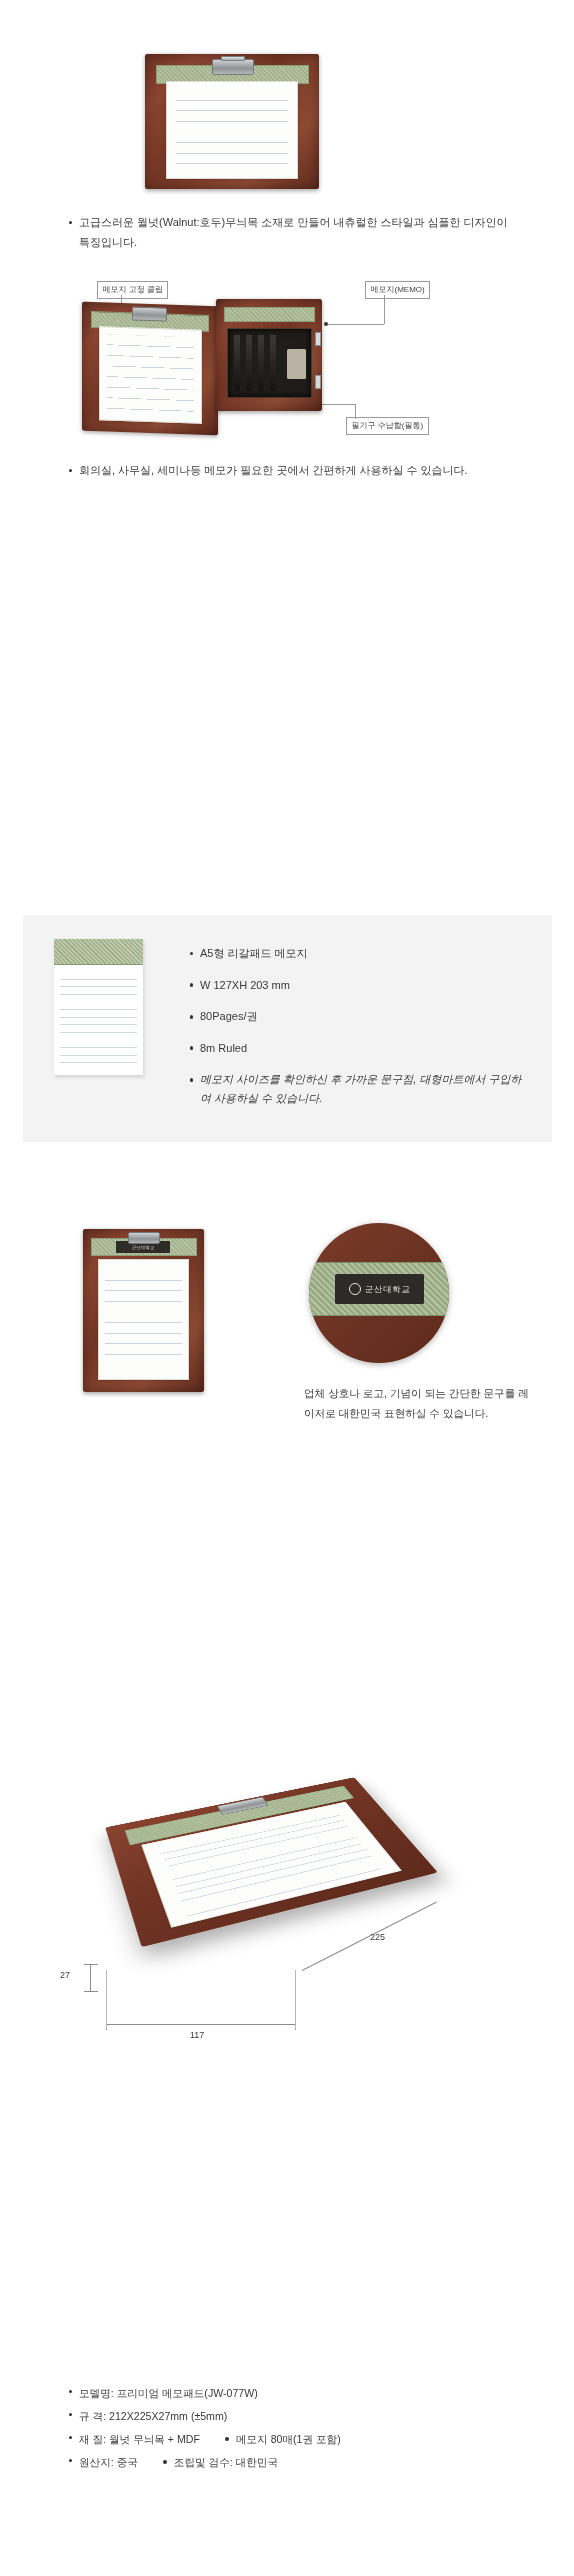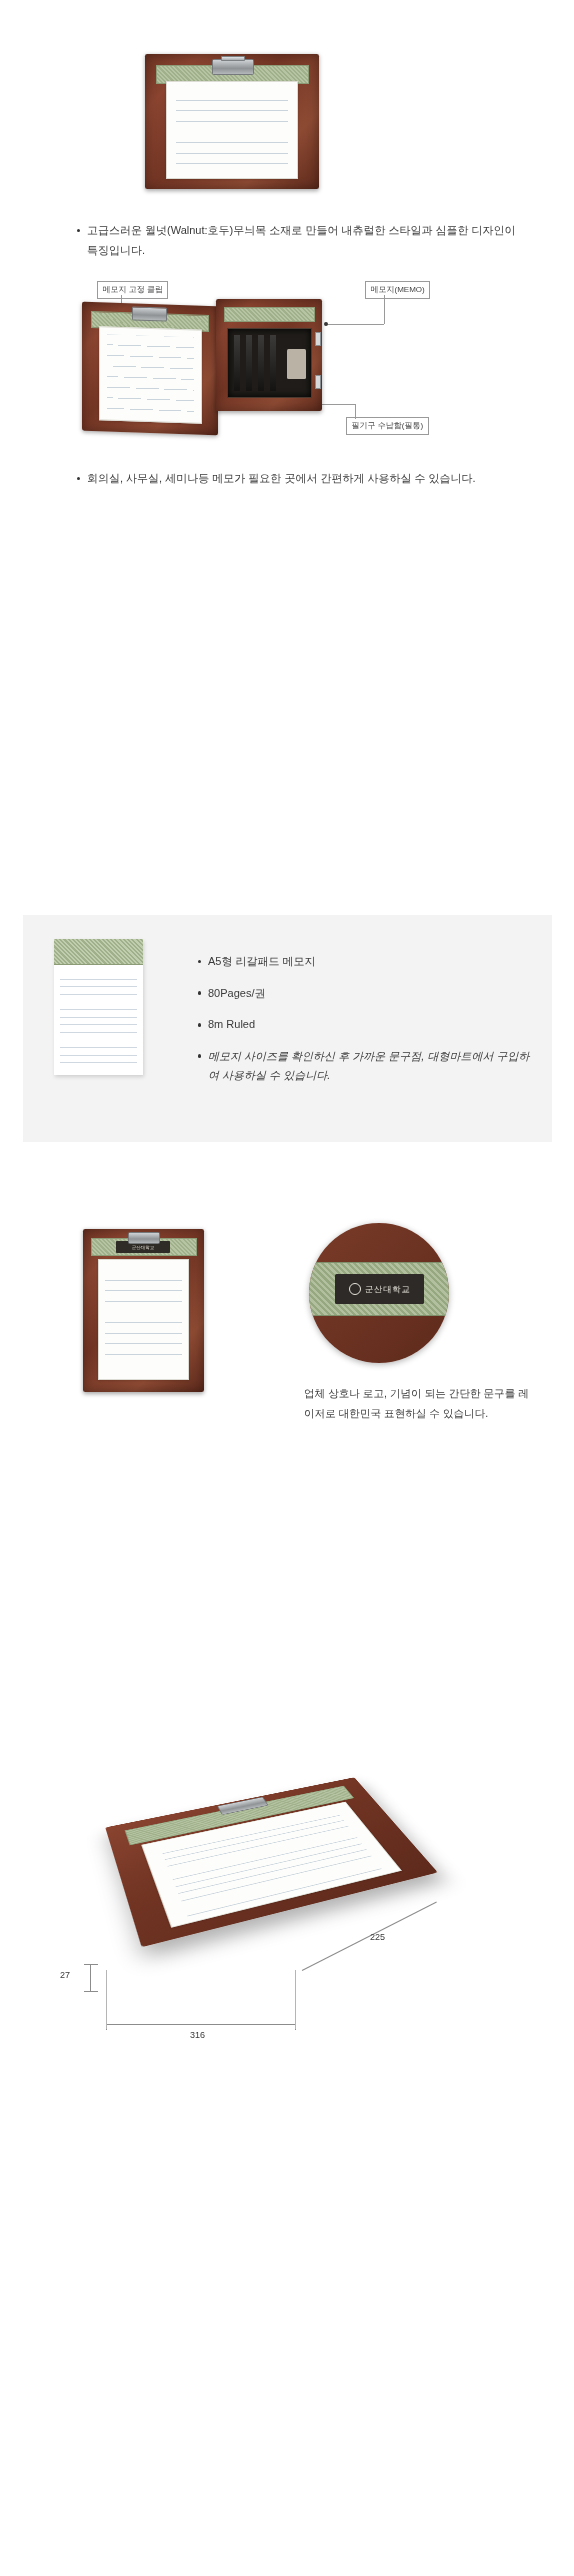--- a/index.html
+++ b/index.html
@@ -12,21 +12,21 @@
   }
   .page {
     position: relative;
     width: 575px;
     height: 2576px;
     overflow: hidden;
     background: #ffffff;
   }
 
   
-  .bullet-list { list-style: none; margin: 8px; padding: 0; }
+  .bullet-list { list-style: none; margin: 0; padding: 0; }
   .bullet-list li {
     position: relative;
     padding-left: 12px;
     font-size: 11px;
     line-height: 19.7px;
     color: #3a3a3a;
   }
   .bullet-list li::before {
     content: "";
     position: absolute;
@@ -286,20 +286,21 @@
 
   <div id="spec-band"></div>
 
   <div id="spec-pad">
     <div class="pad-head"></div>
     <div class="pad-lines"></div>
   </div>
 
   <ul class="bullet-list" id="spec-list">
     <li>A5형 리갈패드 메모지</li>
+    <li>W 127XH 203 mm</li>
     <li>80Pages/권</li>
     <li>8m Ruled</li>
     <li class="multiline" style="line-height:19px;">메모지 사이즈를 확인하신 후 가까운 문구점, 대형마트에서 구입하여 사용하실 수 있습니다.</li>
   </ul>
 
   <div class="board" id="sec4-board">
     <div class="board-inner-shadow"></div>
     <div class="green-strip" style="left:7.6px; top:9px; width:106px; height:18px;"></div>
     <div class="small-logo-plate" style="left:33px; top:12px; width:54px; height:12px;">군산대학교</div>
     <div class="clip" style="left:45px; top:3px; width:32px; height:12px;"></div>
@@ -332,24 +333,36 @@
     </div>
 
     <div class="dim-line" style="left:45px; top:221px; width:0.8px; height:27px;"></div>
     <div class="dim-line" style="left:39px; top:221px; width:13.6px; height:0.8px;"></div>
     <div class="dim-line" style="left:39px; top:248px; width:13.6px; height:0.8px;"></div>
     <div class="dim-label" style="left:15px; top:227px;">27</div>
 
     <div class="dim-line" style="left:61px; top:281px; width:189px; height:0.8px;"></div>
     <div class="dim-line" style="left:61px; top:275px; width:0.8px; height:12px;"></div>
     <div class="dim-line" style="left:250px; top:275px; width:0.8px; height:12px;"></div>
-    <div class="dim-label" style="left:145px; top:287px;">316</div>
+    <div class="dim-label" style="left:145px; top:287px;">117</div>
 
     <div class="dim-line" style="left:257px; top:227px; width:151px; height:0.8px; transform:rotate(-27deg); transform-origin:left center;"></div>
     <div class="dim-label" style="left:325px; top:189px;">225</div>
 
     <div class="dim-line" style="left:61px; top:227px; width:0.8px; height:59px; background:#b5b5b5;"></div>
     <div class="dim-line" style="left:250px; top:227px; width:0.8px; height:59px; background:#b5b5b5;"></div>
   </div>
 
+  <ul class="bullet-list" id="final-list">
+    <li>모델명: 프리미엄 메모패드(JW-077W)</li>
+    <li>규  격: 212X225X27mm (±5mm)</li>
+    <li style="padding-left:12px;">
+      <span>재  질: 월넛 무늬목 + MDF</span>
+      <span class="inline-bullet" style="margin-left:21px;">메모지 80매(1권 포함)</span>
+    </li>
+    <li style="padding-left:12px;">
+      <span>원산지: 중국</span>
+      <span class="inline-bullet" style="margin-left:21px;">조립및 검수: 대한민국</span>
+    </li>
+  </ul>
 
 </div>
 
 
 </body></html>

